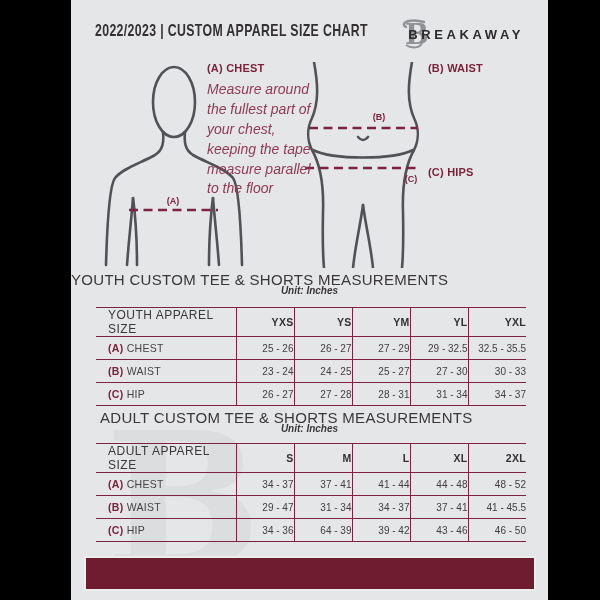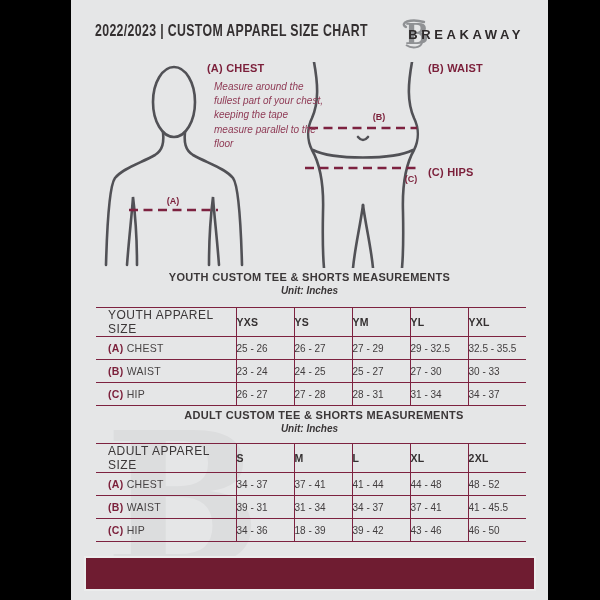--- a/index.html
+++ b/index.html
@@ -33,37 +33,37 @@
   .fig{position:absolute;}
   #fig-upper{left:0;top:58px;}
   #fig-lower{left:232px;top:62px;}
   .fig path,.fig ellipse{fill:none;stroke:var(--figure);stroke-width:2.6;stroke-linecap:round;}
   .fig .dash{stroke:var(--maroon);stroke-width:2.6;stroke-dasharray:9 5.5;stroke-linecap:butt;}
   .fig text{font-family:"Liberation Sans",sans-serif;font-weight:700;font-size:9px;fill:var(--heading);}
 
   
   .instr{position:absolute;z-index:1;}
   .instr h3{font-size:11px;font-weight:700;color:var(--heading);letter-spacing:.2px;}
-  .instr p{margin-top:6px;font-style:italic;font-weight:500;font-size:10px;line-height:1.42;color:var(--body-text);margin-left:7px;}
+  .instr p{margin-top:6px;font-style:italic;font-weight:500;font-size:14px;line-height:1.42;color:var(--body-text);}
   #instr-a{left:136px;top:62px;width:116px;}
   #instr-b{left:357px;top:62px;width:118px;}
   #instr-c{left:357px;top:166px;width:118px;}
 
   
-  .section-title{position:absolute;left:0;right:0;text-align:center;font-weight:700;font-size:11px;color:#3b3738;letter-spacing:.3px;}
+  .section-title{position:absolute;left:0;right:0;font-weight:400;font-size:15px;color:#3b3738;letter-spacing:.3px;}
   .section-unit{position:absolute;left:0;right:0;text-align:center;font-style:italic;font-weight:600;font-size:10px;color:#393536;}
   #youth-title{top:271px;} #youth-unit{top:285px;}
   #adult-title{top:409px;margin-left:29px;} #adult-unit{top:423px;}
 
   
   table.size-table{position:absolute;left:25px;width:430px;border-collapse:collapse;table-layout:fixed;z-index:1;}
   #youth-table{top:307px;} #adult-table{top:443px;}
   .size-table thead tr{border-top:1.5px solid var(--maroon);border-bottom:1.5px solid var(--maroon);height:22px;}
   .size-table tbody tr{border-bottom:1.5px solid var(--maroon);height:23px;}
-  .size-table th,.size-table td{padding:0;font-size:10px;color:#413d3e;text-align:left;}
+  .size-table th,.size-table td{padding:0;font-size:10px;color:#413d3e;text-align:right;}
   .size-table th:not(.label-col),.size-table td:not(.label-col){border-left:1.5px solid var(--maroon);}
   .size-table th{font-weight:700;font-size:10.5px;color:#343031;letter-spacing:.3px;}
   .size-table .label-col{width:140px;text-align:left;padding-left:12px;}
   .size-table th.label-col{font-weight:400;font-size:12px;letter-spacing:.5px;color:#3b3738;}
   .size-table td.label-col{font-size:10.5px;letter-spacing:.3px;color:#474344;}
   .size-table .prefix{font-weight:700;color:var(--heading);}
 
   
   .watermark{
     position:absolute;left:34px;top:408px;z-index:0;
@@ -180,30 +180,30 @@
         <tr>
           <td class="label-col"><span class="prefix">(A)</span><span> CHEST</span></td>
           <td>34 - 37</td>
           <td>37 - 41</td>
           <td>41 - 44</td>
           <td>44 - 48</td>
           <td>48 - 52</td>
         </tr>
         <tr>
           <td class="label-col"><span class="prefix">(B)</span><span> WAIST</span></td>
-          <td>39 - 31</td>
+          <td>29 - 47</td>
           <td>31 - 34</td>
           <td>34 - 37</td>
           <td>37 - 41</td>
           <td>41 - 45.5</td>
         </tr>
         <tr>
           <td class="label-col"><span class="prefix">(C)</span><span> HIP</span></td>
           <td>34 - 36</td>
-          <td>18 - 39</td>
+          <td>64 - 39</td>
           <td>39 - 42</td>
           <td>43 - 46</td>
           <td>46 - 50</td>
         </tr>
       </tbody>
     </table>
 
   <div class="watermark">B</div>
   <div class="bottom-bar"></div>
 

